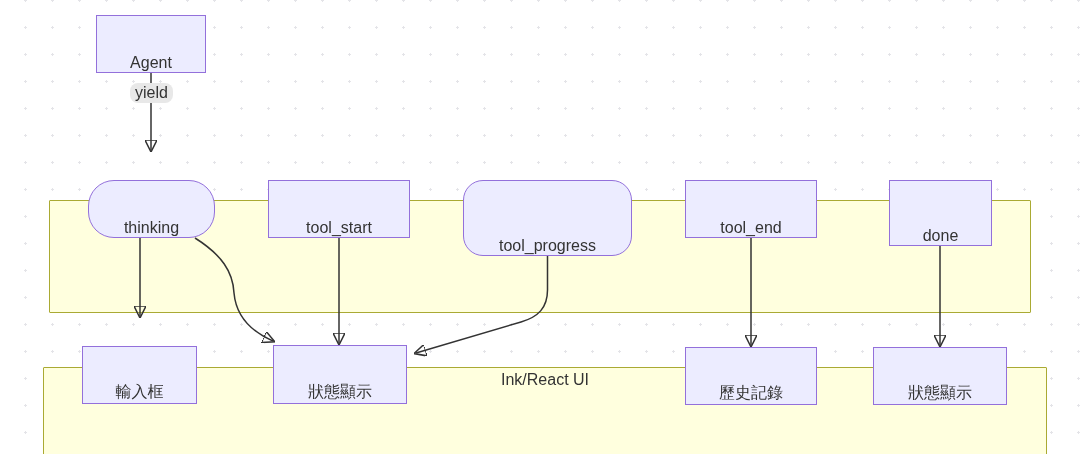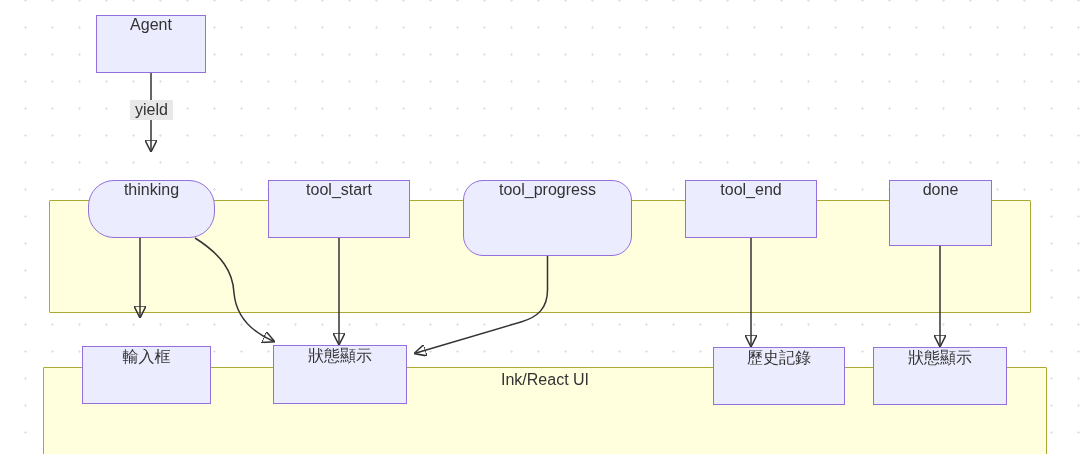--- a/index.html
+++ b/index.html
@@ -34,21 +34,21 @@
     text-align: center;
     font-size: 16px;
     color: #333333;
     z-index: 1;
   }
   .node {
     position: absolute;
     background: #ececff;
     border: 1px solid #9370db;
     display: flex;
-    align-items: flex-start;
+    align-items: flex-end;
     justify-content: center;
     font-size: 16px;
     color: #333333;
     z-index: 3;
     box-sizing: border-box;
   }
   .edge-label {
     position: absolute;
     background: #e8e8e8;
     color: #333333;
@@ -63,33 +63,33 @@
     z-index: 2;
   }
   svg.edges path {
     stroke: #333333;
     stroke-width: 1.5px;
     fill: none;
   }
 
   
   #node-agent          { left: 96px;  top: 15px;  width: 110px; height: 58px; }
-  #edge-label-yield    { left: 130px; top: 100px; }
+  #edge-label-yield    { left: 130px; top: 83px; border-radius: 8px; }
 
   #cluster-event       { left: 49px;  top: 152px; width: 980px;  height: 111px; }
   #node-thinking       { left: 88px;  top: 180px; width: 127px; height: 58px; border-radius: 26px; }
   #node-tool-start     { left: 268px; top: 180px; width: 142px; height: 58px; }
   #node-tool-progress  { left: 463px; top: 180px; width: 169px; height: 76px; border-radius: 20px; }
   #node-tool-end       { left: 685px; top: 180px; width: 132px; height: 58px; }
   #node-done           { left: 889px; top: 180px; width: 103px; height: 66px; }
 
   #cluster-ui          { left: 43px;  top: 319px; width: 1002px; height: 110px; }
-  #node-input-box      { left: 82px;  top: 346px; width: 129px; height: 58px; }
+  #node-input-box      { left: 82px;  top: 346px; width: 115px; height: 58px; }
   #node-status-display { left: 273px; top: 345px; width: 134px; height: 59px; }
-  #node-history-log    { left: 713px; top: 347px; width: 132px; height: 58px; }
+  #node-history-log    { left: 685px; top: 347px; width: 132px; height: 58px; }
   #node-answer-display { left: 873px; top: 347px; width: 134px; height: 58px; }
 </style>
 </head>
 <body>
 
 <div class="canvas">
 
   <svg class="edges" width="1080" height="454">
     <defs>
       <marker id="arrow" viewBox="0 0 12 12" refX="10" refY="6" markerUnits="userSpaceOnUse" markerWidth="12" markerHeight="12" orient="auto">

